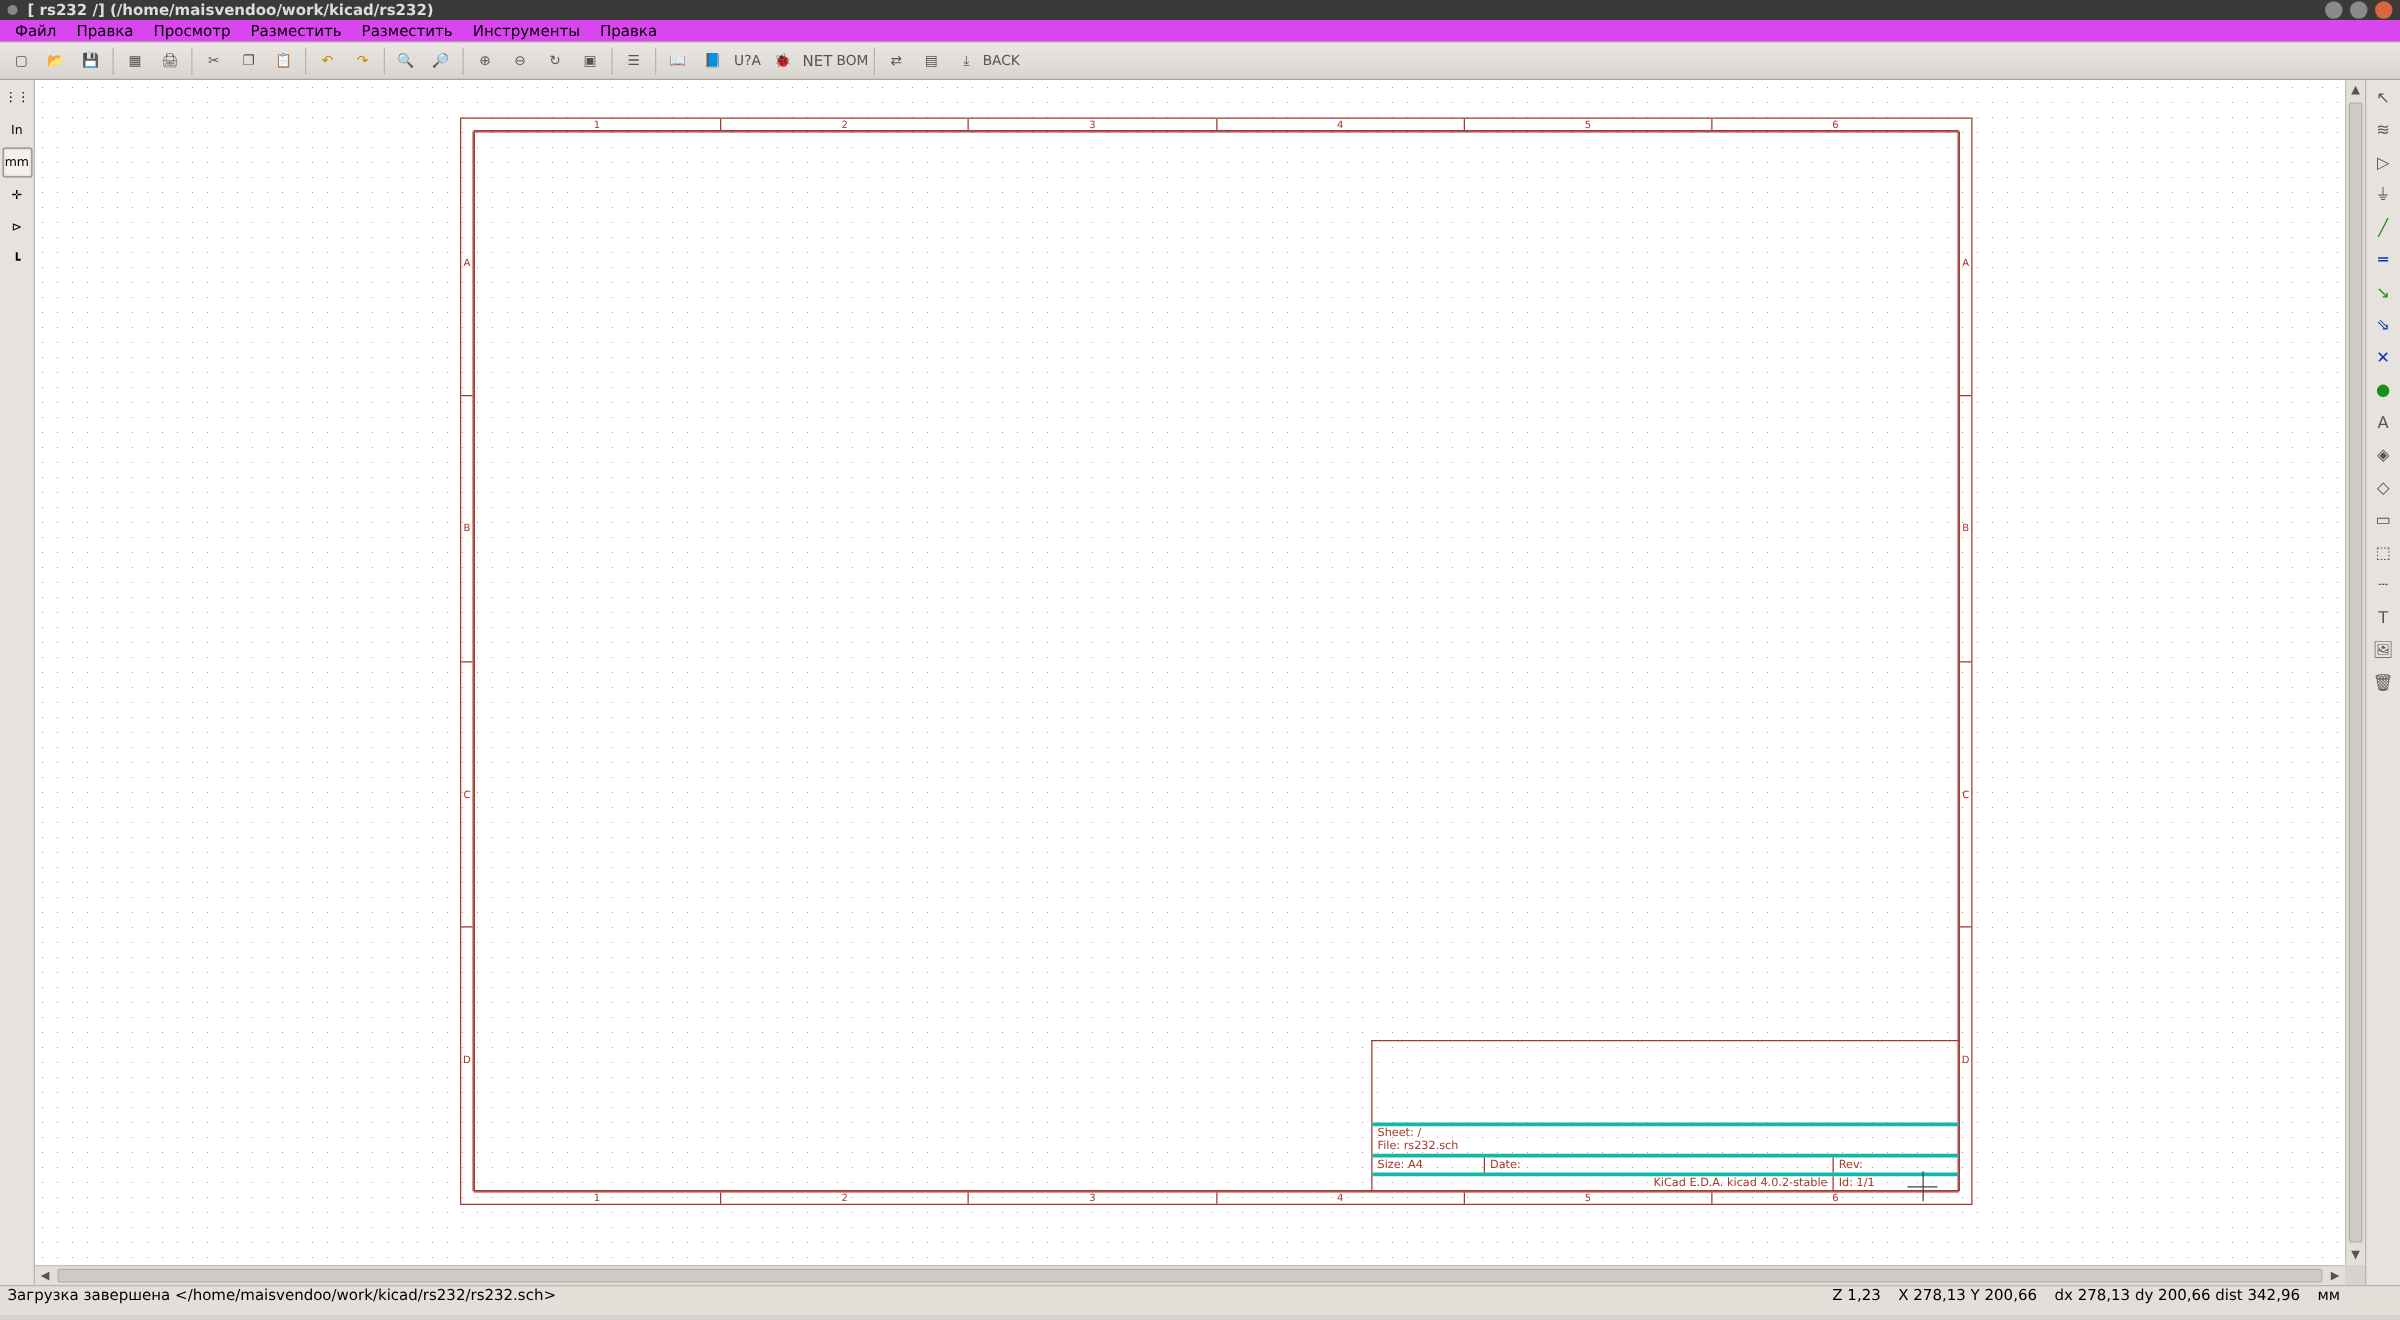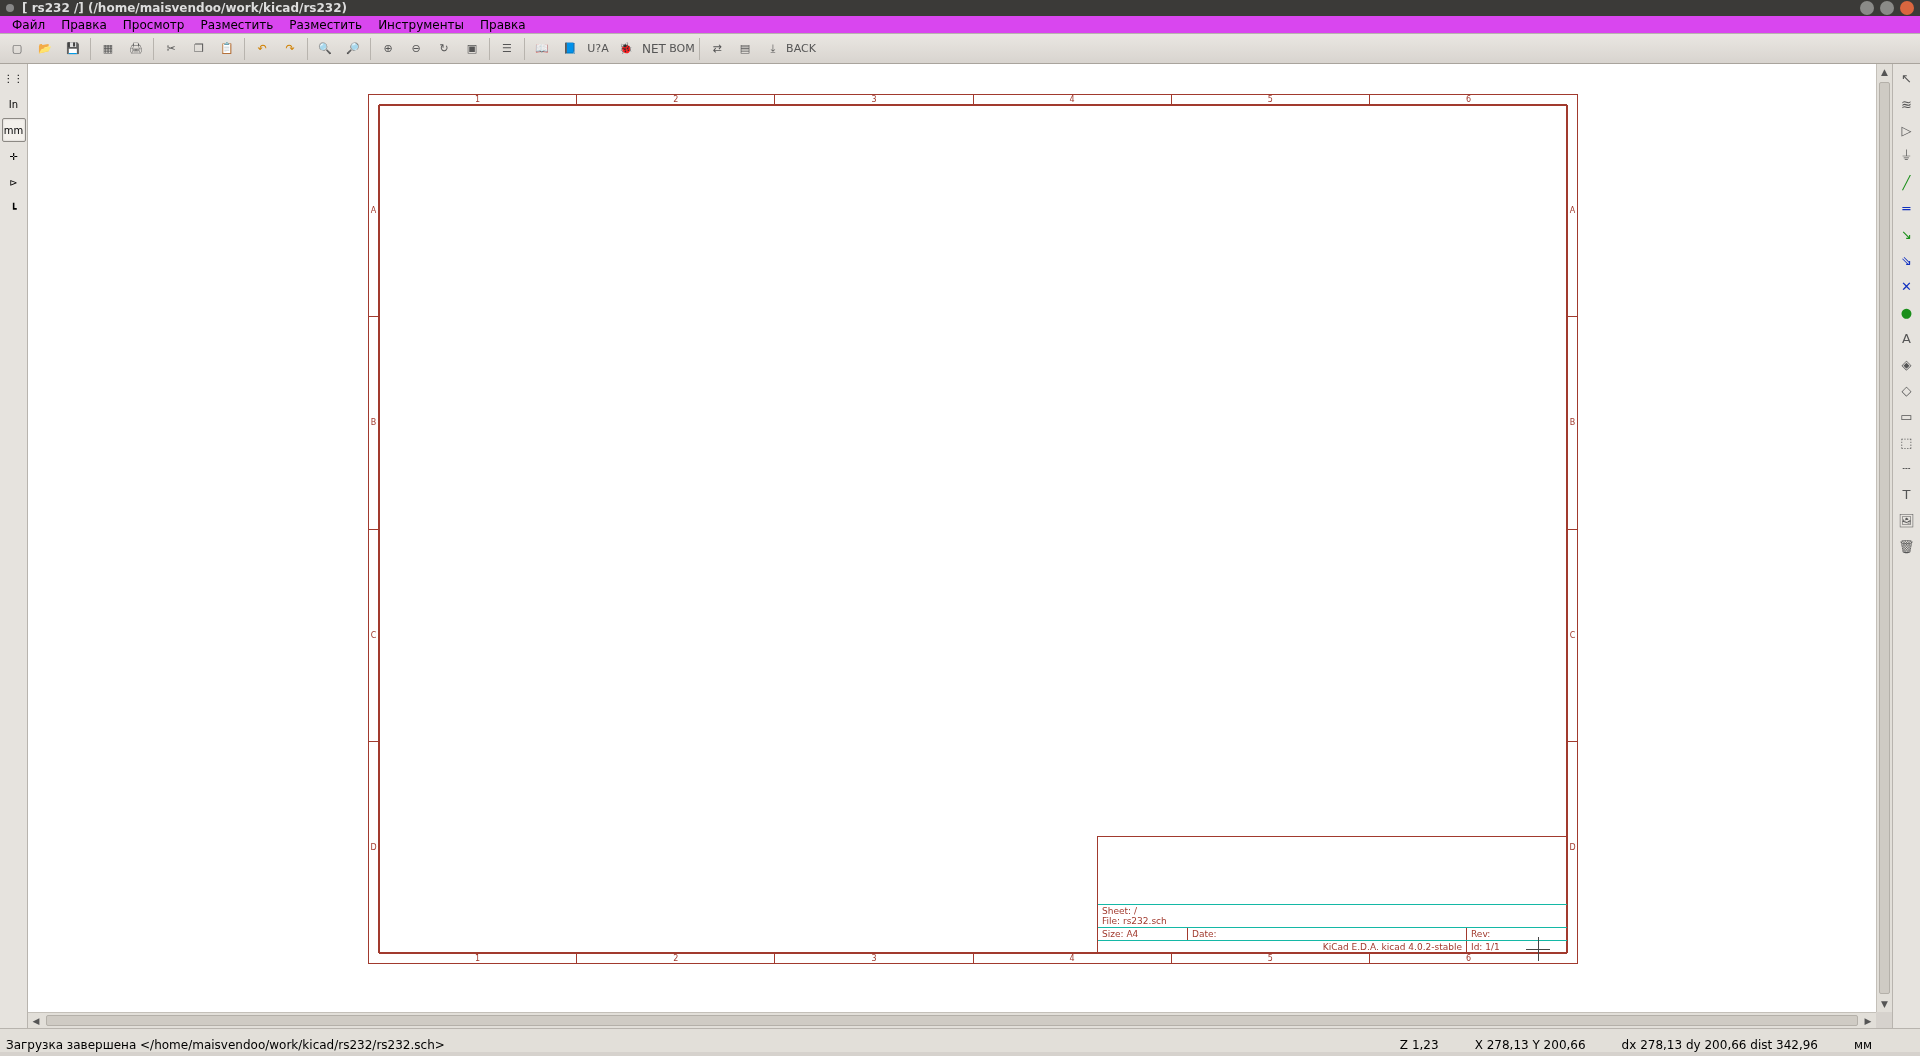--- a/index.html
+++ b/index.html
@@ -42,21 +42,21 @@
 .ruler-left, .ruler-right { position: absolute; top: 10px; bottom: 10px; width: 10px; display: flex; flex-direction: column; }
 .ruler-left { left: 0; border-right: 1px solid #a13a2e; }
 .ruler-right { right: 0; border-left: 1px solid #a13a2e; }
 .rcell { flex: 1; border-right: 1px solid #a13a2e; display: flex; align-items: center; justify-content: center; font-size: 8px; color: #a13a2e; }
 .rcell:last-child { border-right: none; }
 .rvcell { flex: 1; border-bottom: 1px solid #a13a2e; display: flex; align-items: center; justify-content: center; font-size: 8px; color: #a13a2e; }
 .rvcell:last-child { border-bottom: none; }
 
 
 .titleblock { position: absolute; right: 10px; bottom: 10px; width: 470px; border: 1px solid #a13a2e; border-right: none; border-bottom: none; font-size: 9px; color: #a13a2e; }
-.tb-row { border-bottom: 1px solid #14b8a6; display: flex; }
+.tb-row { border-bottom: 3px solid #14b8a6; display: flex; }
 .tb-row:last-child { border-bottom: none; }
 .tb-cell { padding: 1px 4px; border-right: 1px solid #a13a2e; }
 .tb-cell:last-child { border-right: none; }
 .tb-title { font-weight: bold; font-size: 12px; padding: 2px 4px; }
 .tb-blank { height: 68px; }
 
 
 .crosshair { position: absolute; pointer-events: none; }
 .crosshair .ch-h { position: absolute; height: 1px; width: 24px; background: #444; }
 .crosshair .ch-v { position: absolute; width: 1px; height: 24px; background: #444; }
@@ -64,21 +64,21 @@
 
 .scroll-v { position: absolute; top: 0; right: 0; bottom: 16px; width: 16px; background: #e2dfd9; border-left: 1px solid #c4c0b9; }
 .scroll-v .thumb { position: absolute; left: 2px; right: 2px; top: 18px; bottom: 18px; background: #cfcbc4; border: 1px solid #b4b0a9; border-radius: 2px; }
 .scroll-v .arrow { position: absolute; left: 0; right: 0; height: 16px; display:flex; align-items:center; justify-content:center; font-size:9px; color:#555;}
 .scroll-h { position: absolute; left: 0; right: 16px; bottom: 0; height: 16px; background: #e2dfd9; border-top: 1px solid #c4c0b9; }
 .scroll-h .thumb { position: absolute; top: 2px; bottom: 2px; left: 18px; right: 18px; background: #cfcbc4; border: 1px solid #b4b0a9; border-radius: 2px; }
 .scroll-h .arrow { position: absolute; top:0; bottom:0; width:16px; display:flex; align-items:center; justify-content:center; font-size:9px; color:#555;}
 .scroll-corner { position: absolute; right: 0; bottom: 0; width: 16px; height: 16px; background: #d6d2cd; }
 
 
-.statusbar { height: 24px; background: #e2dfd9; border-top: 1px solid #b8b4ae; display: flex; align-items: flex-end; font-size: 12px; padding: 0 6px; gap: 36px; }
+.statusbar { height: 24px; background: #e2dfd9; border-top: 1px solid #b8b4ae; display: flex; align-items: flex-start; font-size: 12px; padding: 0 6px; gap: 14px; }
 .statusbar .flex { flex: 1; }
 </style>
 </head>
 <body>
 
 <div class="titlebar">
   <span class="dot"></span>
   <span>[ rs232 /] (/home/maisvendoo/work/kicad/rs232)</span>
   <span class="spacer"></span>
   <span class="wbtn" style="background:#8a8a88"></span>

